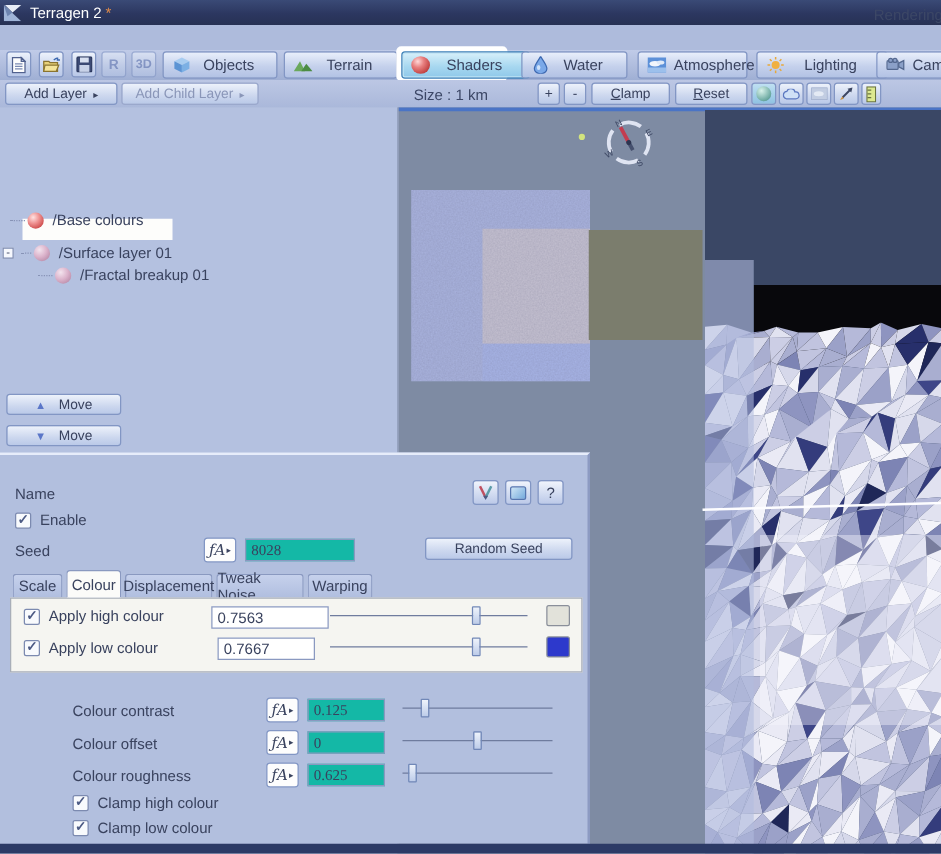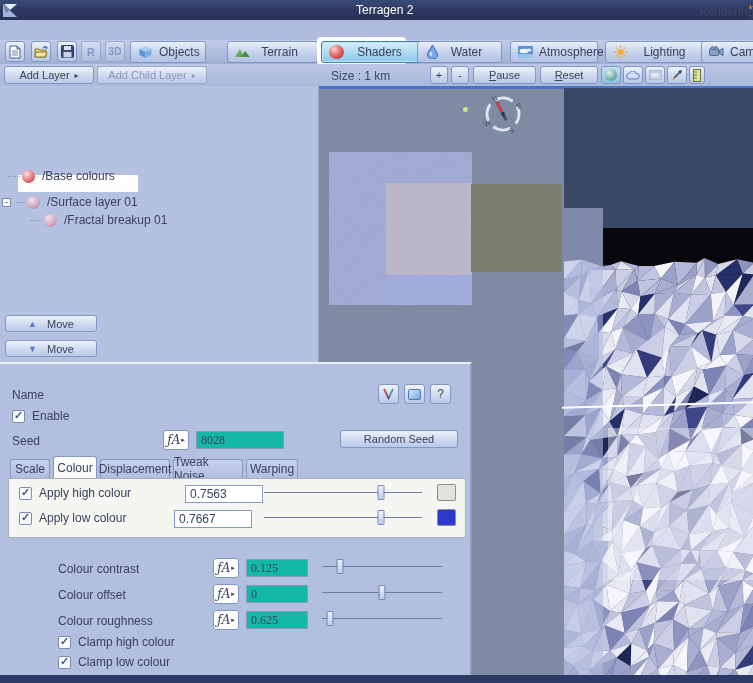--- a/index.html
+++ b/index.html
@@ -3,21 +3,21 @@
 <meta charset="utf-8">
 <style>
   * { margin:0; padding:0; box-sizing:border-box; }
   html,body { width:753px; height:683px; }
   body { font-family:"Liberation Sans", sans-serif; font-size:11px; color:#323a55; }
   #app { position:relative; width:753px; height:683px; overflow:hidden; background:#aebbdc; outline:1px solid #2c3760; }
 
   
   .title-bar { position:absolute; left:0; top:0; width:753px; height:20px;
     background:linear-gradient(180deg,#3a4a76 0%,#2c3760 55%,#273154 100%);
-    display:flex; align-items:center; color:#fff;justify-content:space-between; }
+    display:flex; align-items:center; color:#fff; }
   .app-logo { width:15px; height:13px; margin:0 6px 0 3px; }
   .title-text { font-size:12px; }
   .title-mod { color:#e08b4a; font-size:12px; margin-left:3px; }
   .menu-bar { position:absolute; left:0; top:20px; width:753px; height:20px;
     background:linear-gradient(180deg,#48578a 0%,#3a4875 60%,#33406b 100%);
     display:flex; align-items:center; gap:20px; padding-left:9px; color:#f2f5ff; font-size:12px; }
   .menu-item { cursor:default; }
 
   
   .toolbar { position:absolute; left:0; top:40px; width:753px; height:24px;
@@ -154,21 +154,21 @@
         <rect x="2.5" y="7" width="8" height="5.5" fill="#c8d2e8"></rect>
       </svg>
     </div>
     <div class="tb-btn icon-btn disabled" style="left:81px">
       <span style="font-weight:bold;color:#5f74ae;font-size:11px">R</span>
     </div>
     <div class="tb-btn icon-btn disabled" style="left:105px">
       <span style="font-weight:bold;color:#5f74ae;font-size:10px">3D</span>
     </div>
 
-    <div class="mode-btn" style="left:130px;width:76px">
+    <div class="mode-btn" style="left:130px;width:92px">
       <svg class="mb-icon" viewBox="0 0 14 14">
         <polygon points="7,1 13,4 7,7 1,4" fill="#a8ccf0"></polygon>
         <polygon points="1,4 7,7 7,13 1,10" fill="#5c94d4"></polygon>
         <polygon points="13,4 7,7 7,13 13,10" fill="#7cb0e4"></polygon>
       </svg>
       <span class="mb-label">Objects</span>
     </div>
     <div class="mode-btn" style="left:227px;width:91px">
       <svg class="mb-icon" viewBox="0 0 15 12">
         <polygon points="0,11 5,3 9,11" fill="#6aa85c"></polygon>
@@ -235,21 +235,21 @@
     </div>
 
     <span class="size-label">Size : 1 km</span>
     <div class="small-btn" style="left:430px;width:18px">
         <span>+</span>
       </div>
     <div class="small-btn" style="left:451px;width:18px">
         <span>-</span>
       </div>
     <div class="small-btn" style="left:473px;width:63px">
-        <span class="uline" style="display:block">Pause</span>
+        <span class="uline" style="display:block">Clamp</span>
       </div>
     <div class="small-btn" style="left:540px;width:58px">
         <span class="uline" style="display:block">Reset</span>
       </div>
 
     <div class="small-btn" style="left:601px;width:20px;background:linear-gradient(180deg,#bfe0f2,#8fc2e2)">
       <span style="width:12px;height:12px;border-radius:50%;background:radial-gradient(circle at 35% 30%,#d8f2ea,#6aa8a0 70%,#3c7a74)"></span>
     </div>
     <div class="small-btn" style="left:623px;width:20px">
       <svg width="14" height="9" viewBox="0 0 14 9">
@@ -928,21 +928,21 @@
       <div class="tab" style="left:238px;width:52px">
           <span>Warping</span>
         </div>
     </div>
 
     <div class="groupbox">
       <div class="check-row" style="left:10px;top:7px">
         <span class="checkbox"></span>
         <span>Apply high colour</span>
       </div>
-      <div class="text-input" style="left:176px;top:6px;width:78px">
+      <div class="text-input" style="left:160px;top:6px;width:94px">
         <span>0.7563</span>
       </div>
       <div class="slider" style="left:255px;top:6px;width:158px">
         <span class="groove"></span>
         <span class="handle" style="left: 74%;"></span>
       </div>
       <span class="swatch" style="left: 428px; top: 5px; background: rgb(226, 226, 218);"></span>
 
       <div class="check-row" style="left:10px;top:32px">
         <span class="checkbox"></span>

